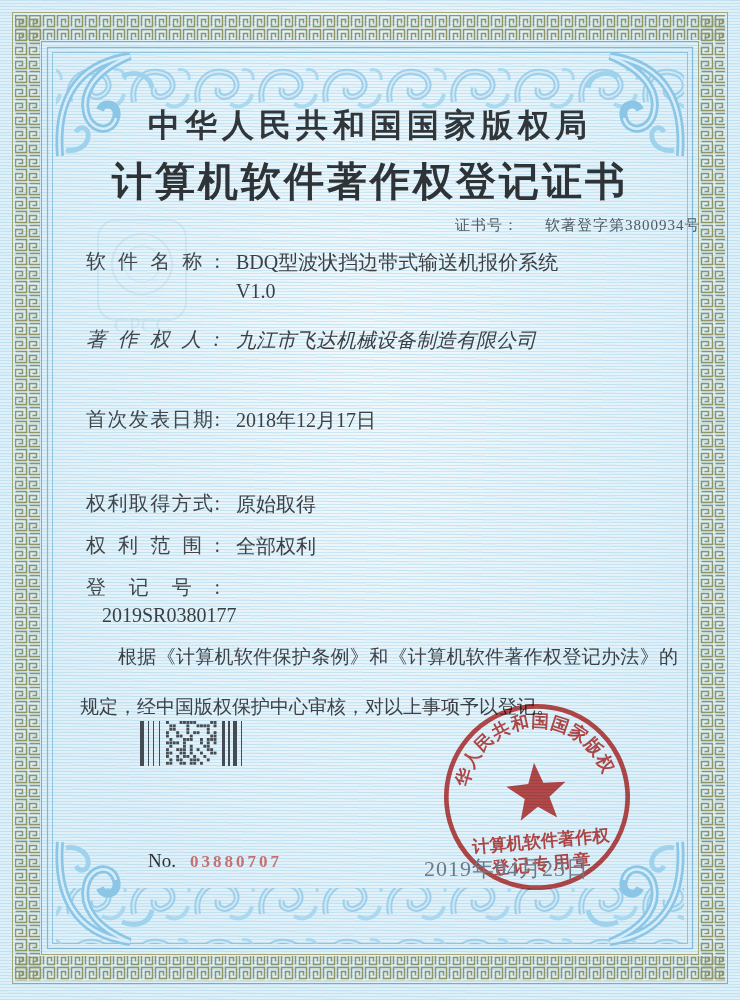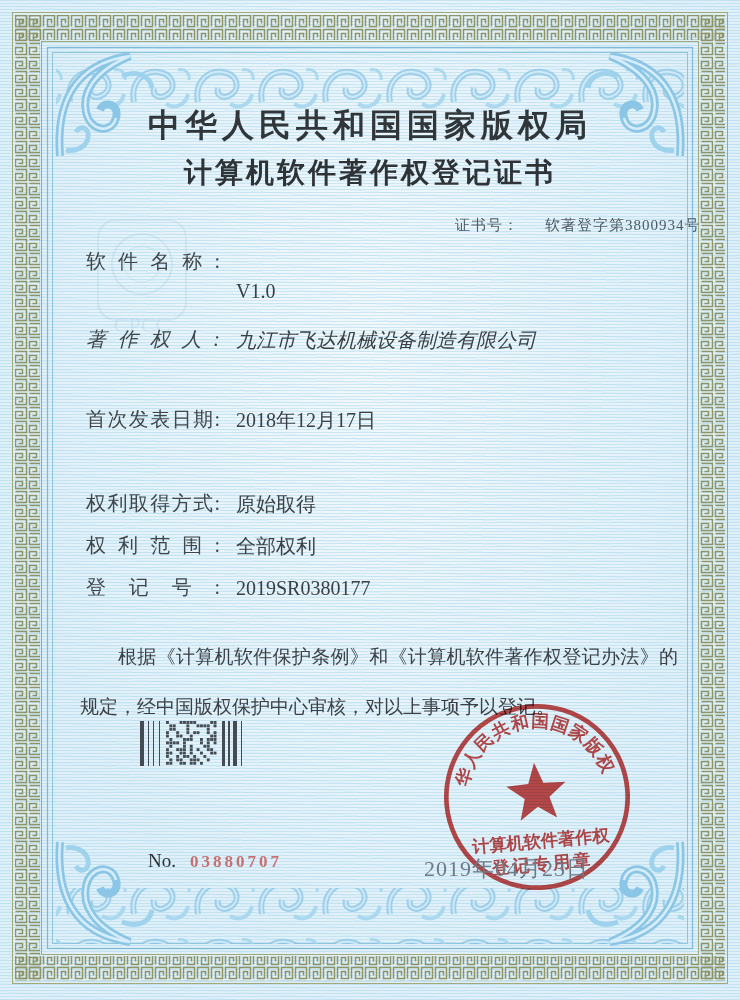--- a/index.html
+++ b/index.html
@@ -15,32 +15,32 @@
   }
   
   .frame{position:absolute;left:0;top:0;width:740px;height:1000px;pointer-events:none;}
   .abs{position:absolute;}
   .authority{
     left:0;right:0;top:104px;text-align:center;
     font-size:32px;font-weight:bold;letter-spacing:5px;color:#30363a;
   }
   .cert-title{
     left:0;right:0;top:154px;text-align:center;
-    font-size:28px;font-weight:bold;letter-spacing:3px;color:#2d3337;
+    font-size:40px;font-weight:bold;letter-spacing:3px;color:#2d3337;
   }
   .certno{left:455px;top:216px;font-size:15px;color:#4e5a64;letter-spacing:1px;}
   .certno .lbl{margin-right:26px;}
   .fieldrow{left:86px;display:flex;align-items:flex-start;font-size:20px;color:#3a4045;justify-content:flex-end;}
   .fieldrow .lbl{
     width:134px;flex:none;text-align:justify;text-align-last:justify;
     color:#3f464c;
   }
   .fieldrow .val{margin-left:16px;line-height:1.45;}
   .r1{top:248px;} .r2{top:326px;font-style:italic;} .r3{top:406px;} .r4{top:448px;}
-  .r5{top:490px;} .r6{top:532px;} .r7{top:574px;}
+  .r5{top:490px;} .r6{top:532px;} .r7{top:574px;flex-direction:column;}
   .statement{
     left:80px;top:632px;width:598px;font-size:19px;line-height:2.65;
     text-indent:2em;color:#3b4146;text-align:justify;
   }
   .watermark{left:92px;top:216px;opacity:.5;}
   .barcode{left:140px;top:720px;}
   .sealwrap{left:438px;top:698px;width:198px;height:198px;transform:rotate(-5deg);opacity:.95;mix-blend-mode:multiply;}
   .sealdate{left:424px;top:854px;font-size:22px;color:#6d7987;letter-spacing:1px;}
   .serial{left:148px;top:850px;font-size:19px;color:#2c3136;}
   .serial .num{font-size:17px;letter-spacing:3px;margin-left:14px;font-weight:bold;opacity:.85;}
@@ -101,21 +101,21 @@
 
   <div class="abs authority">中华人民共和国国家版权局</div>
   <div class="abs cert-title">计算机软件著作权登记证书</div>
 
   <div class="abs certno">
     <span class="lbl">证书号：</span><span>软著登字第3800934号</span>
   </div>
 
   <div class="abs fieldrow r1">
     <span class="lbl">软件名称:</span>
-    <span class="val"><br>
+    <span class="val"><span>BDQ型波状挡边带式输送机报价系统</span><br>
       <span>V1.0</span></span>
   </div>
   <div class="abs fieldrow r2">
     <span class="lbl">著作权人:</span>
     <span class="val">九江市飞达机械设备制造有限公司</span>
   </div>
   <div class="abs fieldrow r3">
     <span class="lbl">首次发表日期:</span>
     <span class="val">2018年12月17日</span>
   </div>

